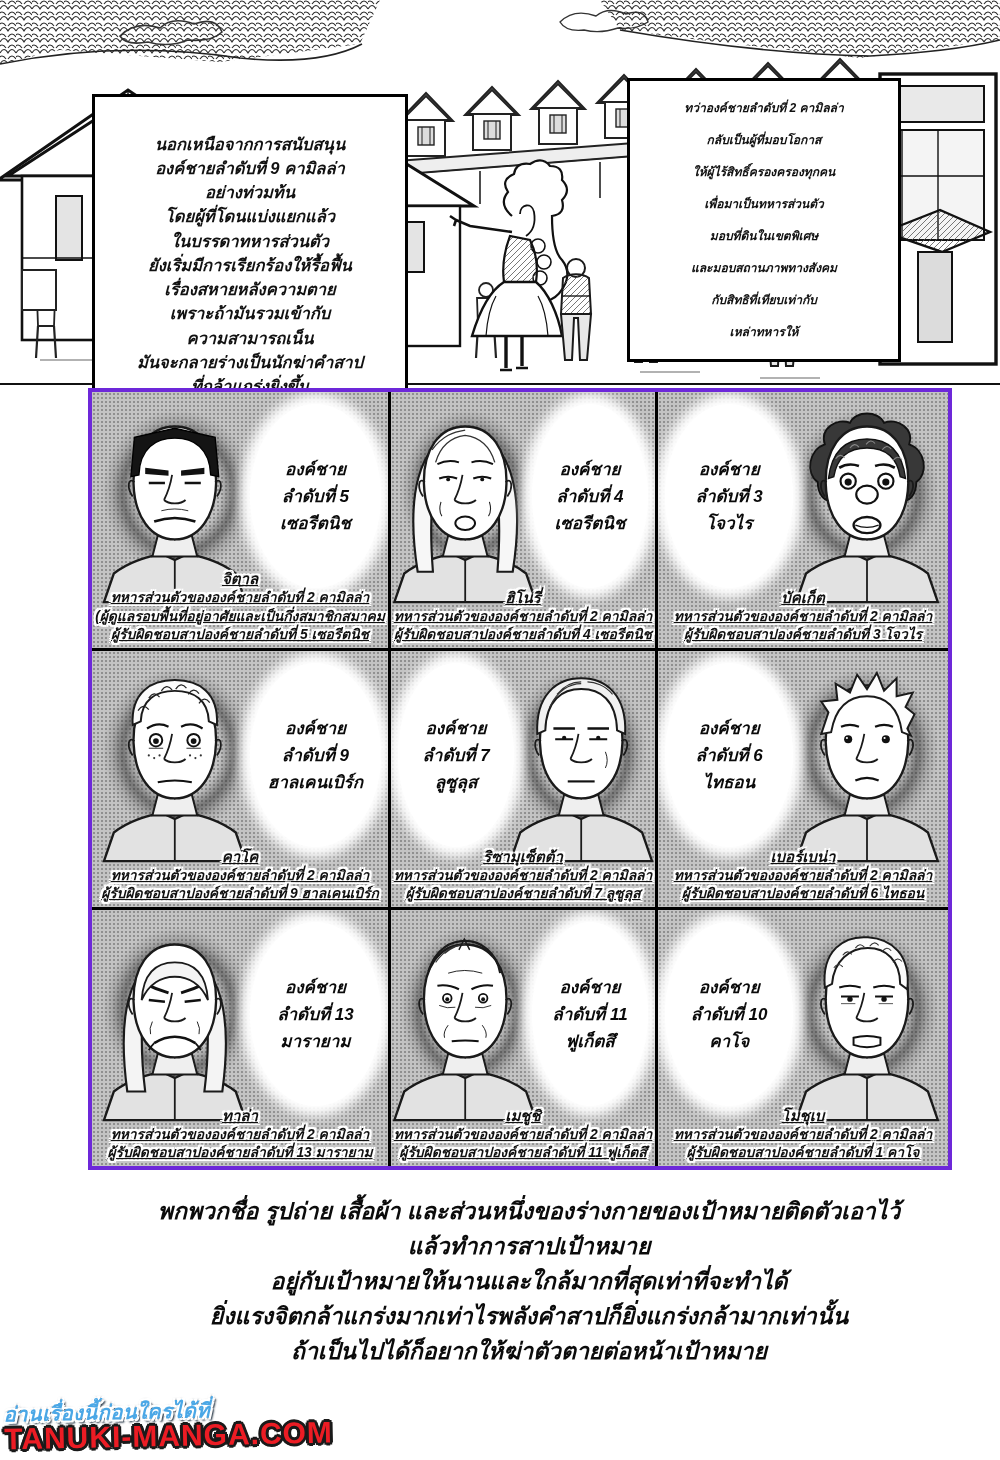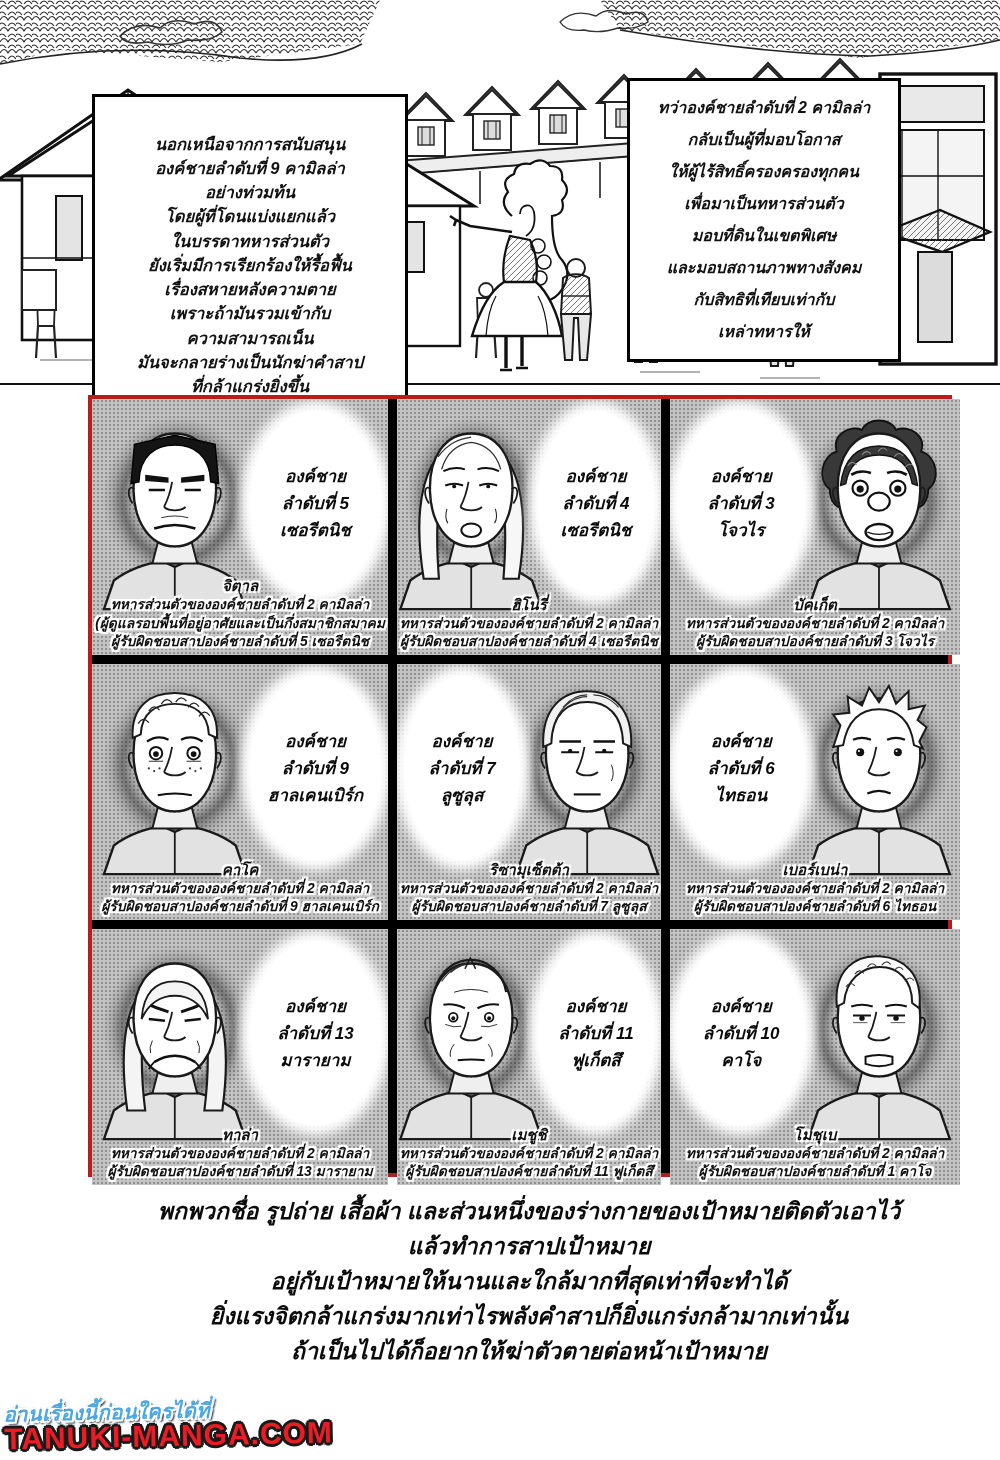--- a/index.html
+++ b/index.html
@@ -7,25 +7,25 @@
         font-family:"Liberation Sans","DejaVu Sans",sans-serif;color:#111;}
   
   .top-art{position:absolute;left:0;top:0;width:1000px;height:386px;}
   .top-art svg{display:block;}
   
   .nbox{position:absolute;background:#fff;border:3px solid #000;box-sizing:border-box;
         display:flex;flex-direction:column;justify-content:center;align-items:center;
         text-align:center;font-weight:700;font-style:italic;}
   .nbox .nline{white-space:nowrap;}
   .nbox-left{left:92px;top:94px;width:316px;height:342px;font-size:16.5px;line-height:24.2px;}
-  .nbox-right{left:627px;top:78px;width:274px;height:284px;font-size:16px;line-height:32px;}
+  .nbox-right{left:627px;top:78px;width:274px;height:284px;font-size:12px;line-height:32px;}
   
   .grid{position:absolute;left:88px;top:388px;width:864px;height:782px;box-sizing:border-box;
-        border:4px solid #b91c1c;background:#000;display:grid;
-        grid-template-columns:296px 264px 290px;grid-template-rows:256px 256px 256px;gap:9px;margin-top:7px;}
+        border:4px solid #6d28d9;background:#000;display:grid;
+        grid-template-columns:296px 264px 290px;grid-template-rows:256px 256px 256px;gap:3px;}
   .cell{position:relative;overflow:hidden;background-color:#c3c3c3;
         background-image:radial-gradient(#8f8f8f 0.8px, rgba(0,0,0,0) 0.95px);
         background-size:4px 4px;}
   .aura{position:absolute;top:0;width:62%;height:78%;border-radius:50%;
         background:radial-gradient(closest-side, rgba(40,40,40,0) 46%, rgba(40,40,40,.5) 60%,
                    rgba(40,40,40,.15) 72%, rgba(0,0,0,0) 82%);filter:blur(1px);}
   .aura.left{left:-2%;} .aura.right{right:-2%;}
   .portrait{position:absolute;top:4px;width:60%;height:208px;}
   .portrait.left{left:-2%;} .portrait.right{right:-2%;}
   .portrait svg{width:100%;height:100%;}
@@ -33,21 +33,21 @@
   .bubble.left{left:3px;} .bubble.right{right:3px;}
   .bubble .spikes{position:absolute;inset:-12px;border-radius:50%;
         background:repeating-conic-gradient(#2d2d2d 0deg 1.1deg, rgba(0,0,0,0) 1.1deg 4.6deg);
         -webkit-mask-image:radial-gradient(closest-side,#000 58%, rgba(0,0,0,0) 82%);
         mask-image:radial-gradient(closest-side,#000 58%, rgba(0,0,0,0) 82%);}
   .bubble .core{position:absolute;inset:4px;border-radius:50%;background:#fff;
         box-shadow:0 0 12px 10px #fff;display:flex;flex-direction:column;justify-content:center;
         align-items:center;text-align:center;font-weight:700;font-style:italic;font-size:17px;
         line-height:27px;color:#0a0a0a;}
   .cell-text{position:absolute;left:0;right:0;bottom:3px;display:flex;flex-direction:column;
-        align-items:center;z-index:5;}
+        align-items:center;z-index:5;text-decoration:underline;}
   .char-name{font-weight:700;font-style:italic;font-size:15px;line-height:20px;color:#101010;
         text-shadow:-2px -2px 0 #fff,2px -2px 0 #fff,-2px 2px 0 #fff,2px 2px 0 #fff,0 0 4px #fff;}
   .cap-line{font-weight:700;font-style:italic;font-size:13.8px;line-height:18.6px;color:#101010;
         white-space:nowrap;
         text-shadow:-2px -2px 0 #fff,2px -2px 0 #fff,-2px 2px 0 #fff,2px 2px 0 #fff,
                     -2px 0 0 #fff,2px 0 0 #fff,0 -2px 0 #fff,0 2px 0 #fff,0 0 5px #fff;}
   
   .bottom-text{position:absolute;left:0;top:1194px;width:1000px;text-align:center;
         font-weight:700;font-style:italic;font-size:23px;line-height:35px;color:#0b0b0b;padding-left:29px;}
   

